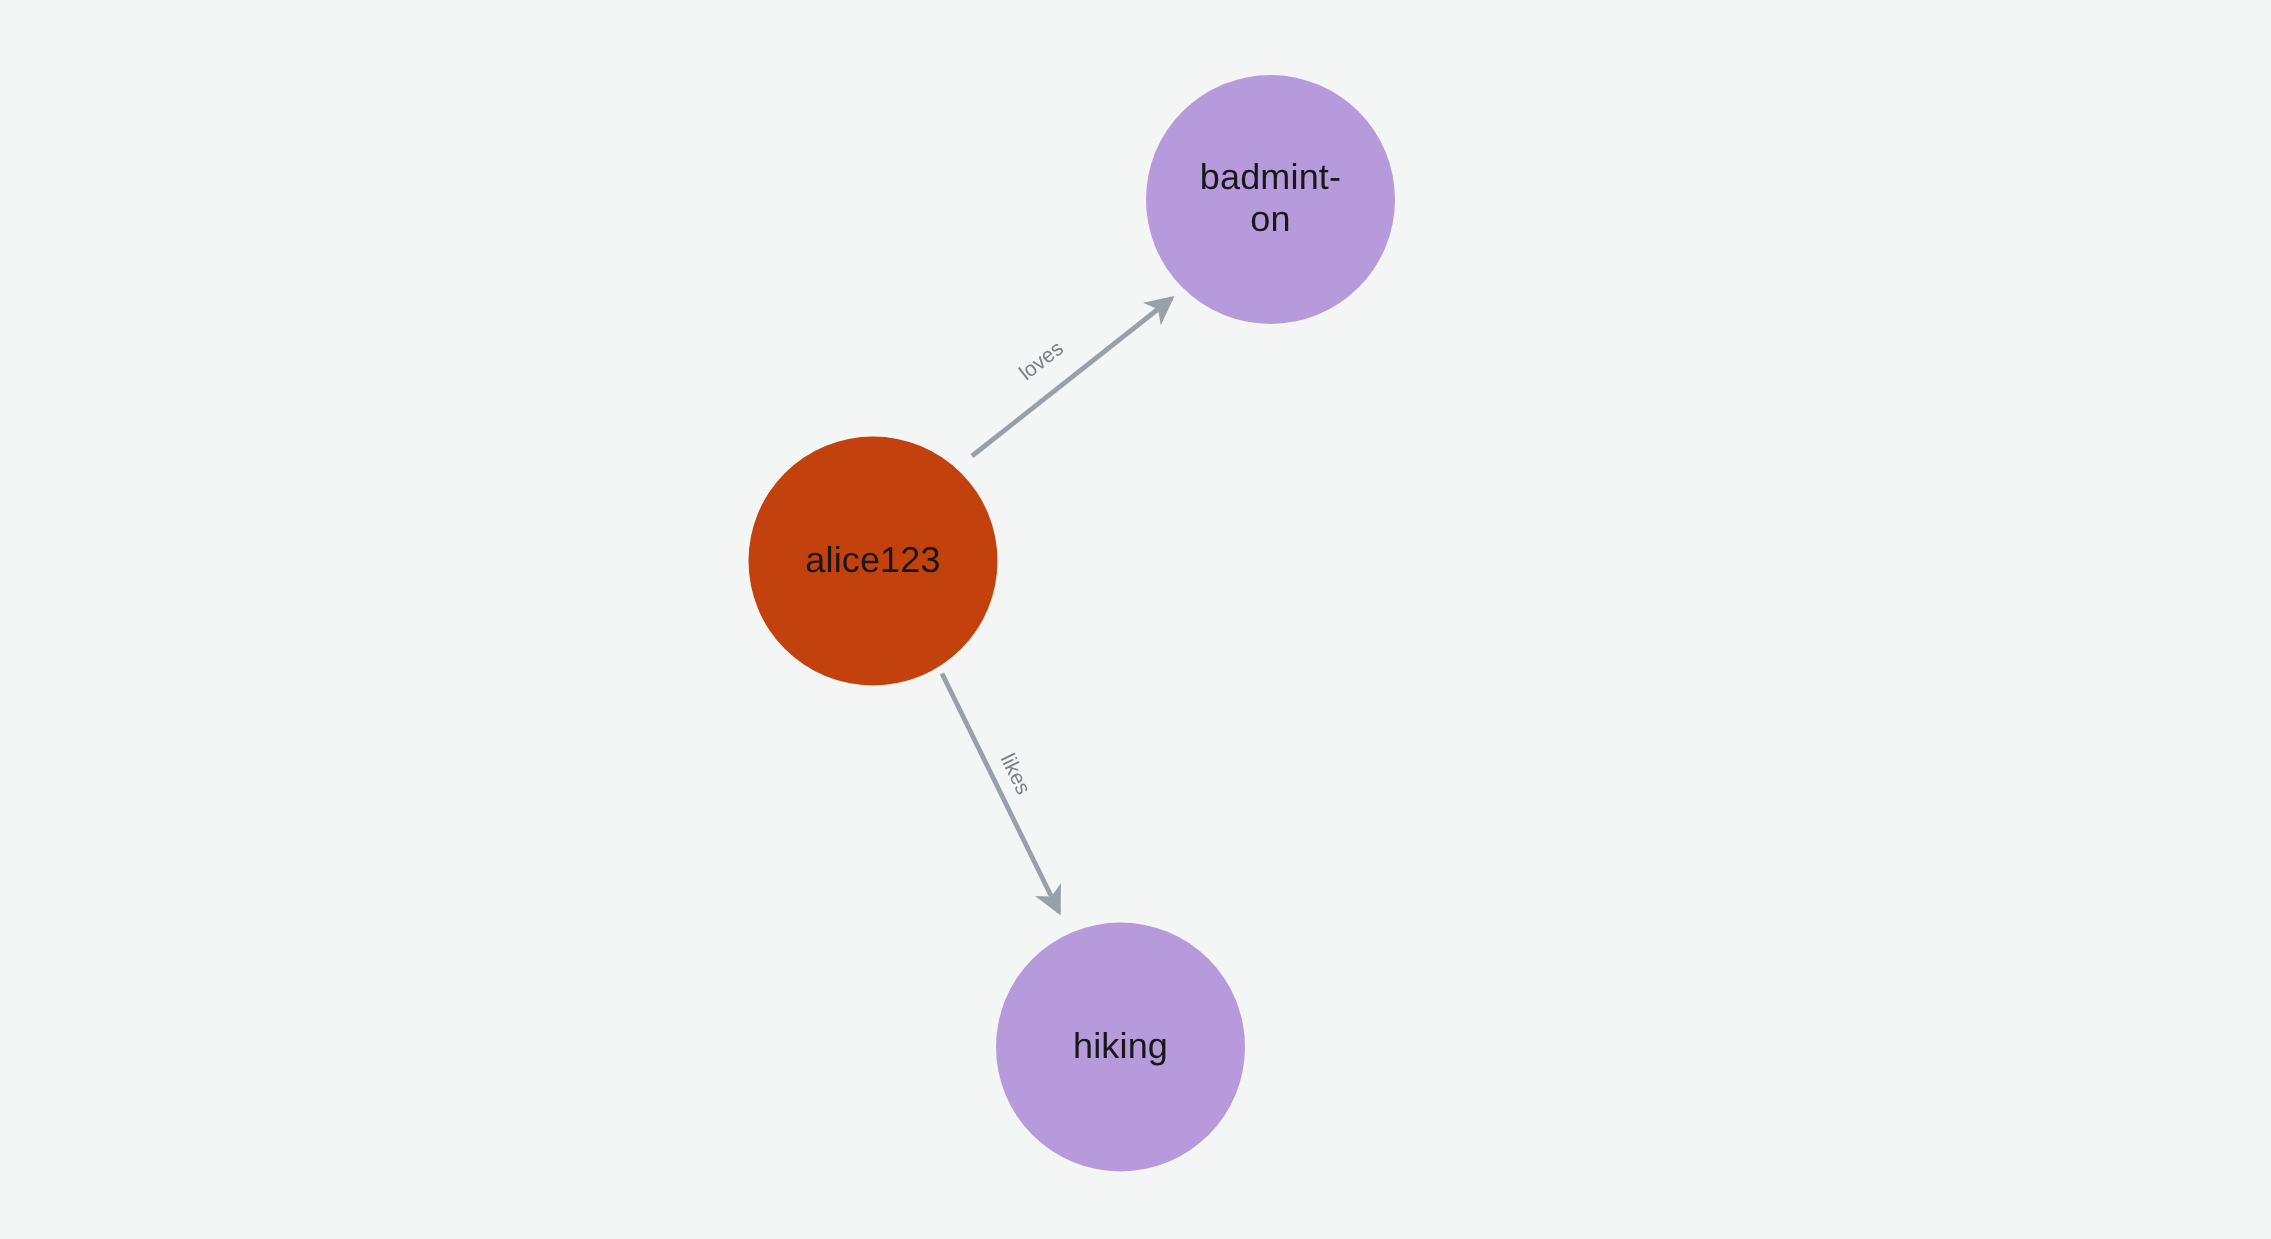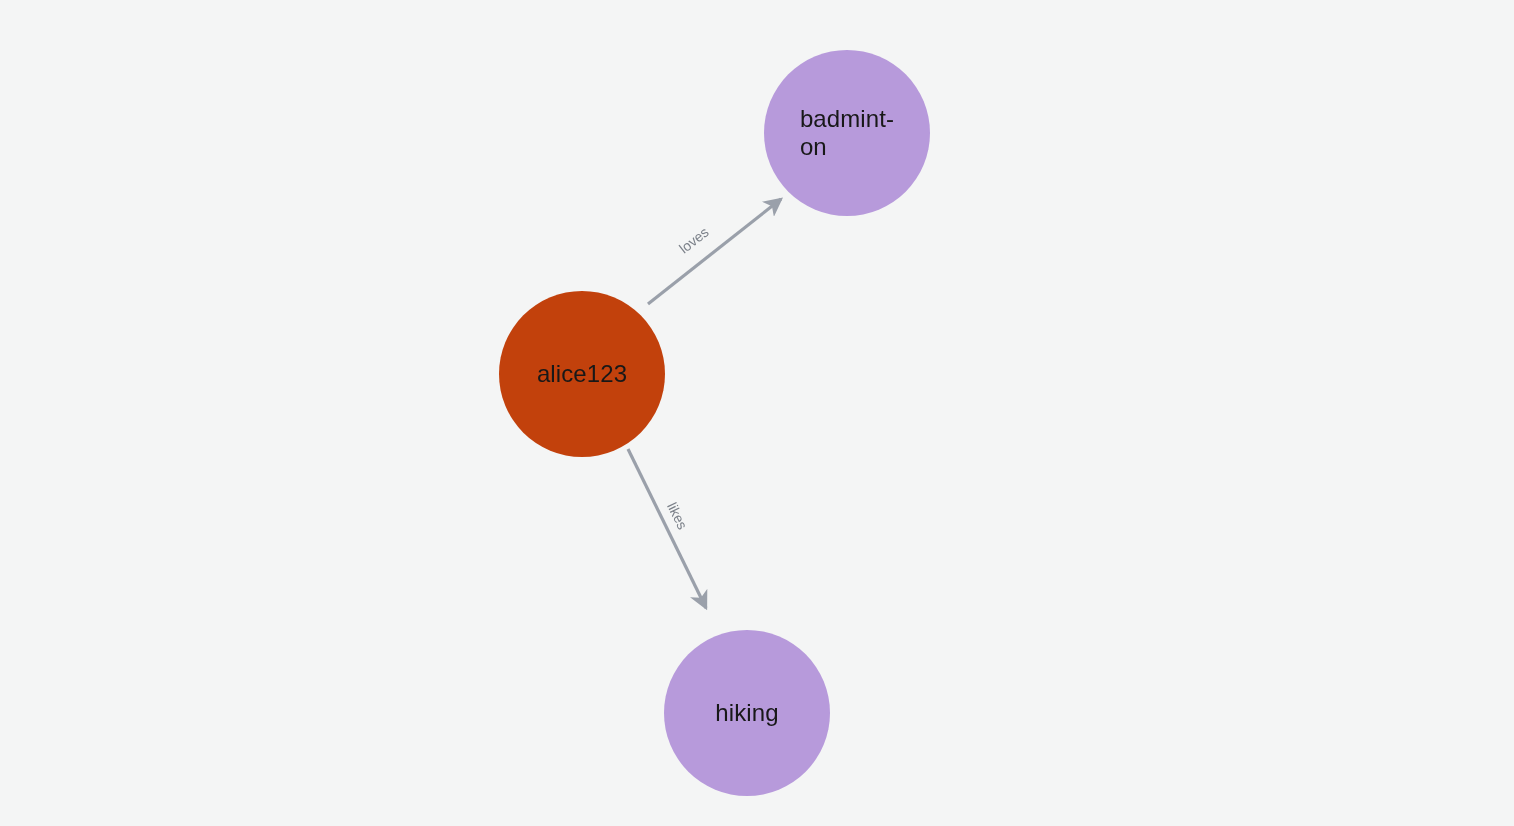--- a/index.html
+++ b/index.html
@@ -25,20 +25,21 @@
     top: 0;
     width: 1514px;
     height: 826px;
   }
   .node {
     position: absolute;
     border-radius: 50%;
     display: flex;
     align-items: center;
     justify-content: center;
+    text-align: center;
     box-sizing: border-box;
     cursor: pointer;
   }
   .node-label {
     color: #181818;
     font-size: 24px;
     line-height: 28px;
     font-family: "Liberation Sans", sans-serif;
     letter-spacing: 0.1px;
     white-space: pre-line;
@@ -81,17 +82,17 @@
 
   <div class="node" id="node-alice123" style="left: 499px; top: 291px; width: 166px; height: 166px; background: #c2410c;">
     <span class="node-label">alice123</span>
   </div>
 
   <div class="node" id="node-badminton" style="left: 764px; top: 50px; width: 166px; height: 166px; background: rgb(183, 154, 219);">
     <span class="node-label">badmint-
 on</span>
   </div>
 
-  <div class="node" id="node-hiking" style="left: 664px; top: 630px; width: 166px; height: 166px; background: rgb(183, 154, 219);">
+  <div class="node" id="node-hiking" style="left: 664px; top: 615px; width: 166px; height: 166px; background: rgb(183, 154, 219);">
     <span class="node-label">hiking</span>
   </div>
 
 </div>
 
 </body></html>

